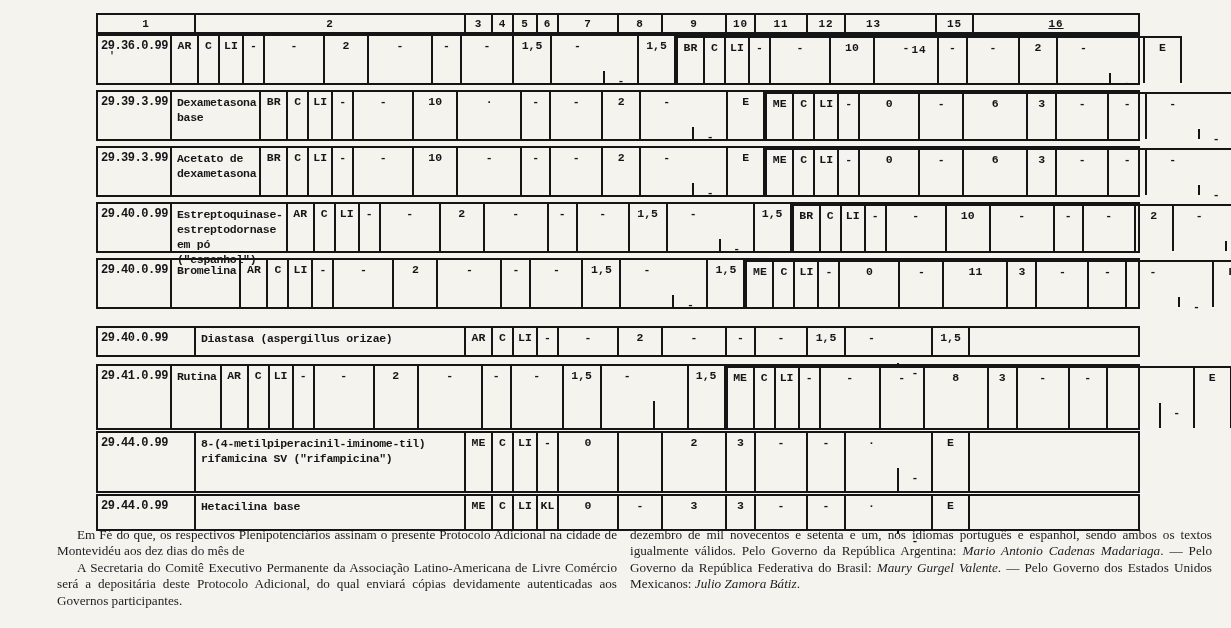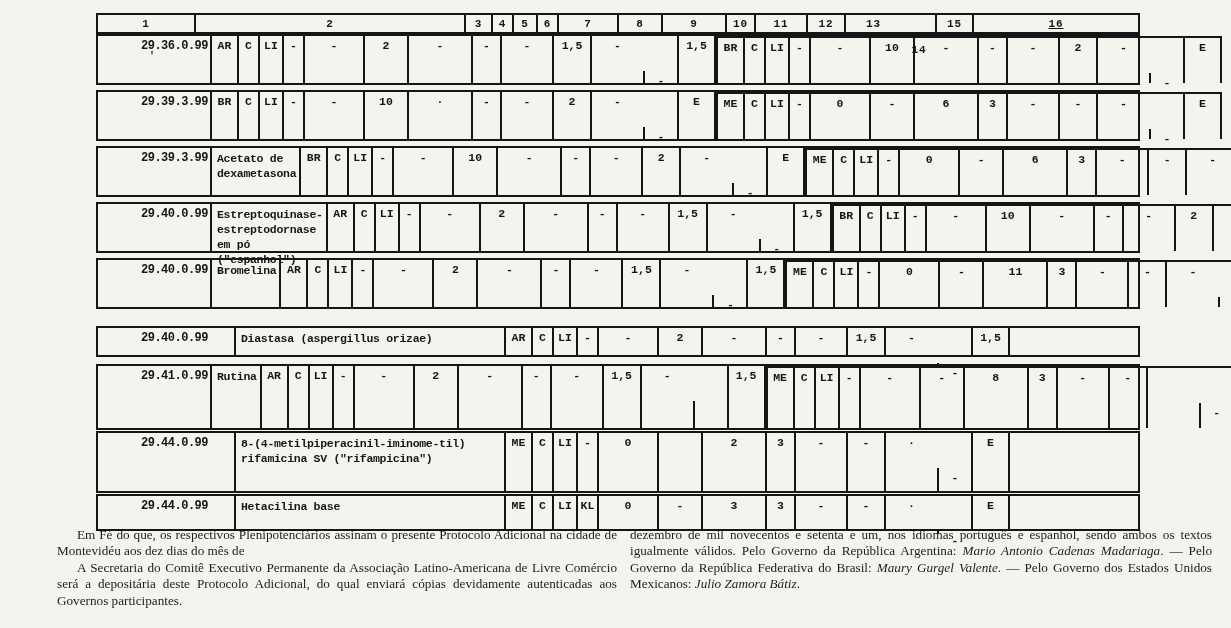--- a/index.html
+++ b/index.html
@@ -50,21 +50,21 @@
   }
   .c3{width:27px;} .c4{width:21px;} .c5{width:24px;} .c6{width:21px;}
   .c7{width:60px;} .c8{width:44px;} .c9{width:64px;} .c10{width:29px;}
   .c11{width:52px;} .c12{width:38px;} .c13{width:53px;} .c14{width:34px;margin-top:35px;}
   .c15{width:37px;} .c16{flex:1;text-decoration:underline;}
   .hc.c3{width:27px;} .hc.c4{width:21px;} .hc.c5{width:24px;} .hc.c6{width:21px;}
   .hc.c7{width:60px;} .hc.c8{width:44px;} .hc.c9{width:64px;} .hc.c10{width:29px;}
   .hc.c11{width:52px;} .hc.c12{width:38px;} .hc.c13{width:57px;} .hc.c14{width:34px;}
   .hc.c15{width:37px;text-align:center;} .hc.c16{flex:1;}
   
-  .group{margin-top:5px;height:47px;padding-left:40px;}
+  .group{margin-top:5px;height:47px;}
   .group:nth-of-type(1){margin-top:0;}
   .group:nth-of-type(6){margin-top:17px;height:27px;}
   .group:nth-of-type(7){margin-top:7px;height:62px;}
   .group:nth-of-type(7) .subrow:first-child{flex:0 0 26px;}
   .group:nth-of-type(8){margin-top:1px;height:58px;}
   .group:nth-of-type(9){margin-top:1px;height:33px;}
   
   .footer-col{
     position:absolute;top:527px;
     font-family:"Liberation Serif","DejaVu Serif",serif;
@@ -137,20 +137,21 @@
             <div class="c c14">-</div>
             <div class="c c15">E</div>
             <div class="c c16"></div>
           </div>
         </div>
       </div>
       <div class="group">
         <div class="cell code-cell">
           <div class="code-text">29.39.3.99</div>
         </div>
+        <div class="cell name-cell">Dexametasona base</div>
         <div class="rows">
           <div class="subrow">
             <div class="c c3">BR</div>
             <div class="c c4">C</div>
             <div class="c c5">LI</div>
             <div class="c c6">-</div>
             <div class="c c7">-</div>
             <div class="c c8">10</div>
             <div class="c c9">·</div>
             <div class="c c10">-</div>

